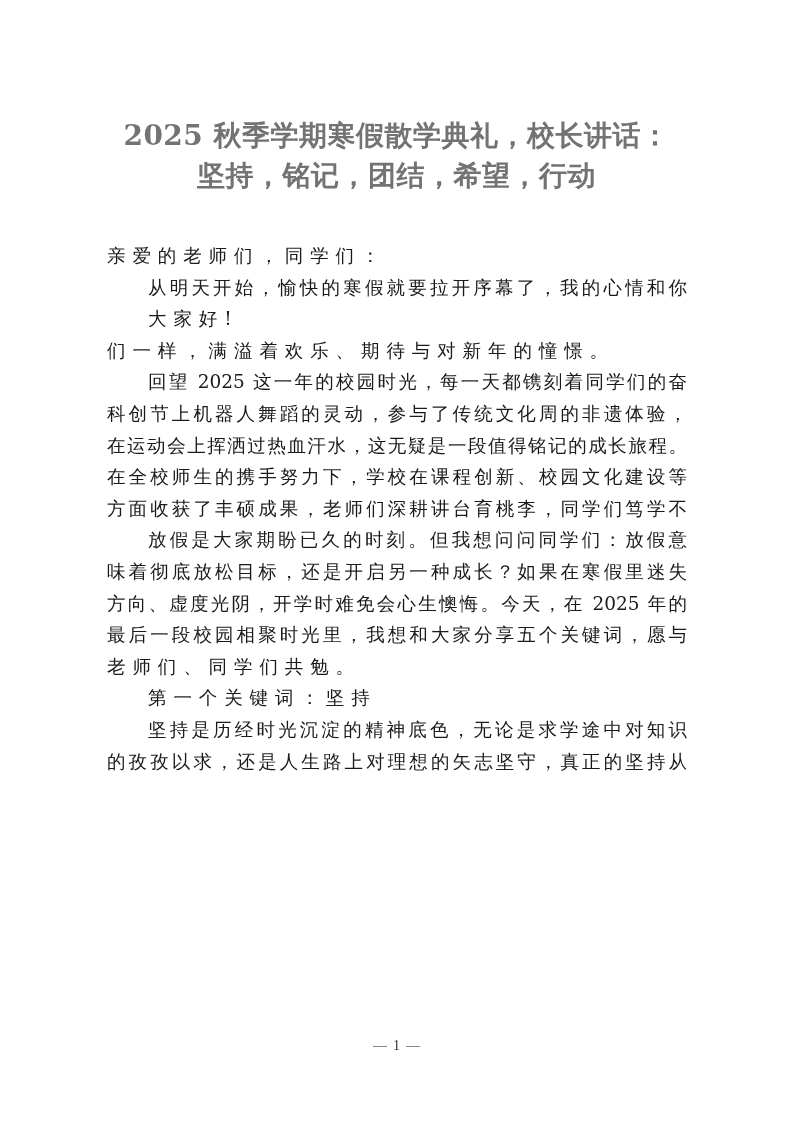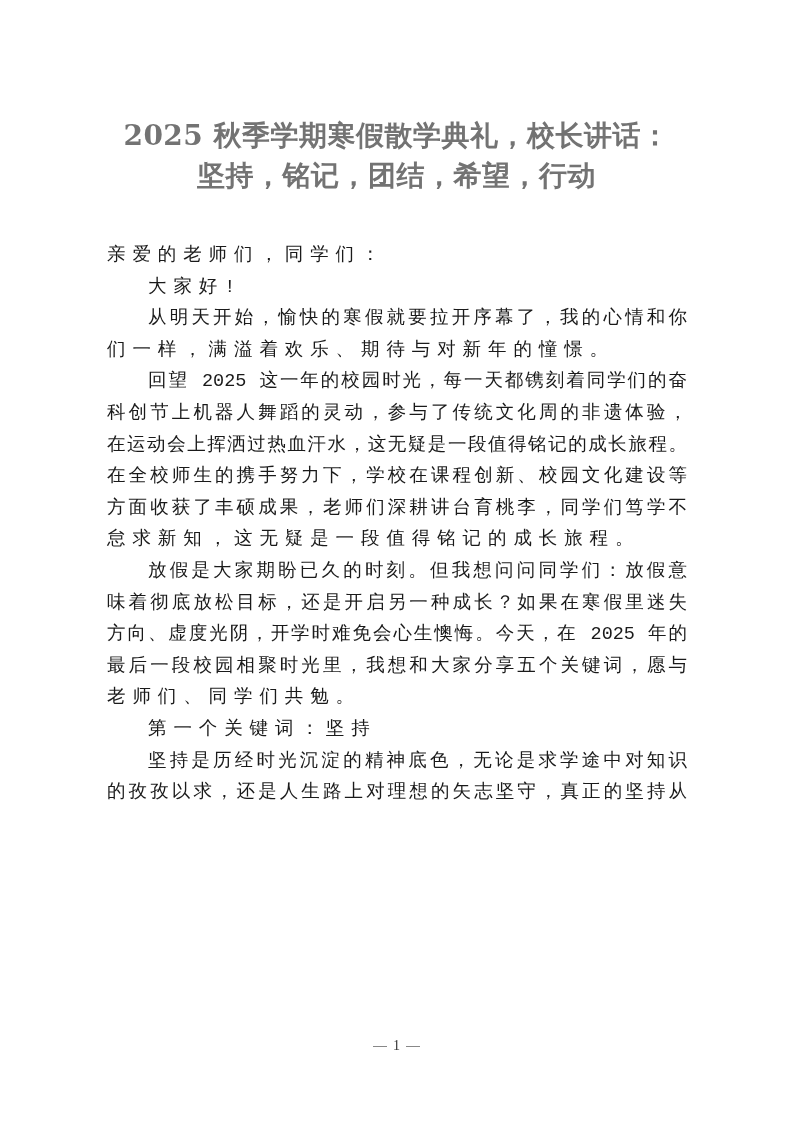--- a/index.html
+++ b/index.html
@@ -3,49 +3,48 @@
   <meta charset="utf-8">
   <style>
     html, body { margin: 0; padding: 0; background: #ffffff; }
     body { width: 793px; height: 1122px; position: relative; overflow: hidden;
            font-family: "DejaVu Serif", "Liberation Serif", serif; color: #111; }
     .title { position: absolute; left: 0; width: 793px; text-align: center;
              font-family: "DejaVu Serif", "Liberation Serif", serif; font-weight: bold;
              font-size: 28px; color: #737373; white-space: nowrap; letter-spacing: 0.5px; }
     .title.l1 { top: 117px; }
     .title.l2 { top: 157px; }
-    .body { position: absolute; left: 107px; top: 240px; width: 580px; font-family: Liberation Mono, monospace; }
+    .body { position: absolute; left: 107px; top: 240px; width: 580px; }
     .line { height: 31.6px; line-height: 31.6px; font-size: 18.5px; white-space: nowrap;
             letter-spacing: 6.9px; color: #1a1a1a; }
     .line.indent { padding-left: 41px; }
     .line.justify { text-align: justify; text-align-last: justify; letter-spacing: 0; }
     .footer { position: absolute; top: 1038px; left: 0; width: 793px; text-align: center;
               font-size: 14px; color: #333; font-family: "Liberation Serif", serif; }
     .footer .dash { display: inline-block; width: 14px; height: 1px; background: #888;
                     vertical-align: middle; margin: 0 6px; }
   </style>
 </head>
 <body>
 
 <div>
   <div class="title l1">2025 秋季学期寒假散学典礼，校长讲话：</div>
   <div class="title l2">坚持，铭记，团结，希望，行动</div>
 </div>
 
 <div class="body" id="doc-body">
     <div class="line">亲爱的老师们，同学们：</div>
+    <div class="line indent justify">从明天开始，愉快的寒假就要拉开序幕了，我的心情和你</div>
     <div class="line indent">大家好!</div>
-    <div class="line indent justify">从明天开始，愉快的寒假就要拉开序幕了，我的心情和你</div>
     <div class="line">们一样，满溢着欢乐、期待与对新年的憧憬。</div>
     <div class="line indent justify">回望 2025 这一年的校园时光，每一天都镌刻着同学们的奋</div>
     <div class="line justify">科创节上机器人舞蹈的灵动，参与了传统文化周的非遗体验，</div>
     <div class="line justify">在运动会上挥洒过热血汗水，这无疑是一段值得铭记的成长旅程。</div>
     <div class="line justify">在全校师生的携手努力下，学校在课程创新、校园文化建设等</div>
     <div class="line justify">方面收获了丰硕成果，老师们深耕讲台育桃李，同学们笃学不</div>
-    <div class="line">怠求新知，这无疑是一段值得铭记的成长旅程。</div>
     <div class="line indent justify">放假是大家期盼已久的时刻。但我想问问同学们：放假意</div>
     <div class="line justify">味着彻底放松目标，还是开启另一种成长？如果在寒假里迷失</div>
     <div class="line justify">方向、虚度光阴，开学时难免会心生懊悔。今天，在 2025 年的</div>
     <div class="line justify">最后一段校园相聚时光里，我想和大家分享五个关键词，愿与</div>
     <div class="line">老师们、同学们共勉。</div>
     <div class="line indent">第一个关键词：坚持</div>
     <div class="line indent justify">坚持是历经时光沉淀的精神底色，无论是求学途中对知识</div>
     <div class="line justify">的孜孜以求，还是人生路上对理想的矢志坚守，真正的坚持从</div>
   </div>
 

